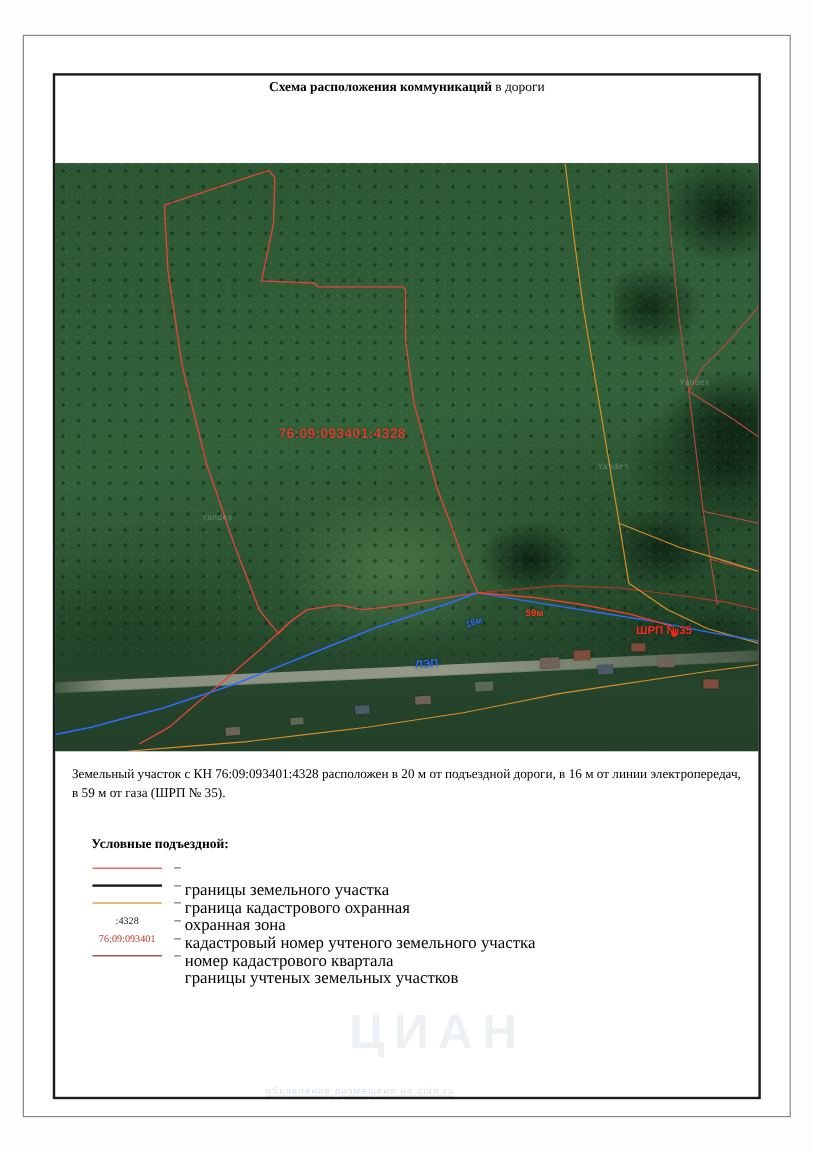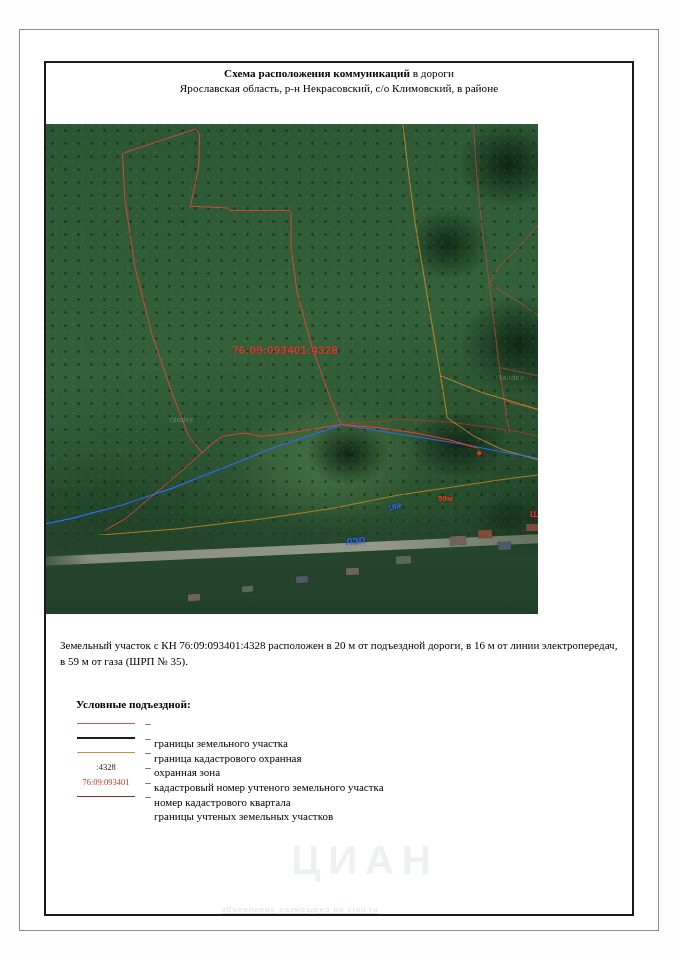--- a/index.html
+++ b/index.html
@@ -39,22 +39,22 @@
     font-size: 11.2px;
     line-height: 1.35;
     color: #000;
   }
   .title-block .ttl-strong { font-weight: bold; }
   .title-line { white-space: nowrap; }
 
   
   .map-wrap {
     position: absolute;
-    left: 46px; top: 124px;
-    width: 492px; height: 490px;
+    left: 46px; top: 136px;
+    width: 586px; height: 490px;
     overflow: hidden;
     background: #1b3b22;
   }
   .map-canvas {
     position: absolute; inset: 0;
   }
   
   .aerial {
     position: absolute; inset: 0;
     background:
@@ -212,21 +212,21 @@
     color: #c0392b;
   }
   .legend-key .sample.num { font-size: 8.5px; color: #222; }
   .legend-dash {
     width: 12px; flex: 0 0 12px;
     text-align: center;
     font-size: 11px;
     color: #000;
   }
   .legend-text {
-    font-size: 11px;
+    font-size: 14px;
     color: #000;
     white-space: nowrap;
     margin-top: 40px;
   }
 
   
   .page-wm {
     position: absolute;
     left: 150px; top: 800px;
     width: 430px; height: 120px;
@@ -258,21 +258,20 @@
 <div id="page">
 
   <div class="doc-border"></div>
 
   <div class="inner-frame"></div>
 
   <div class="title-block">
     <div class="title-line">
       <span class="ttl-strong">Схема расположения коммуникаций</span><span> в дороги</span>
     </div>
-    <div class="title-line">Ярославская область, р-н Некрасовский, с/о Климовский, в районе</div>
   </div>
 
   <div class="map-wrap">
     <div class="map-canvas">
       <div class="aerial"></div>
       <div class="field-light"></div>
       <div class="forest-right"></div>
       <div class="forest-bottomright"></div>
       <div class="speckle"></div>
       <div class="village"></div>

